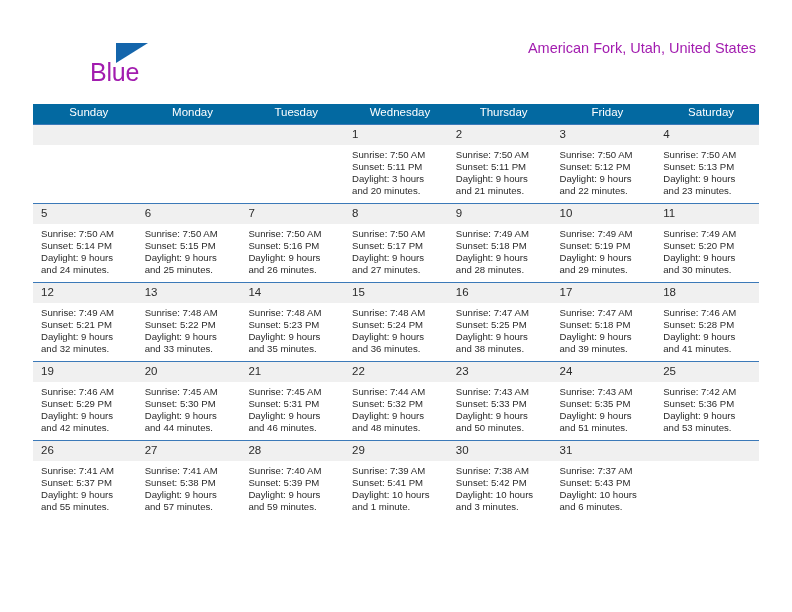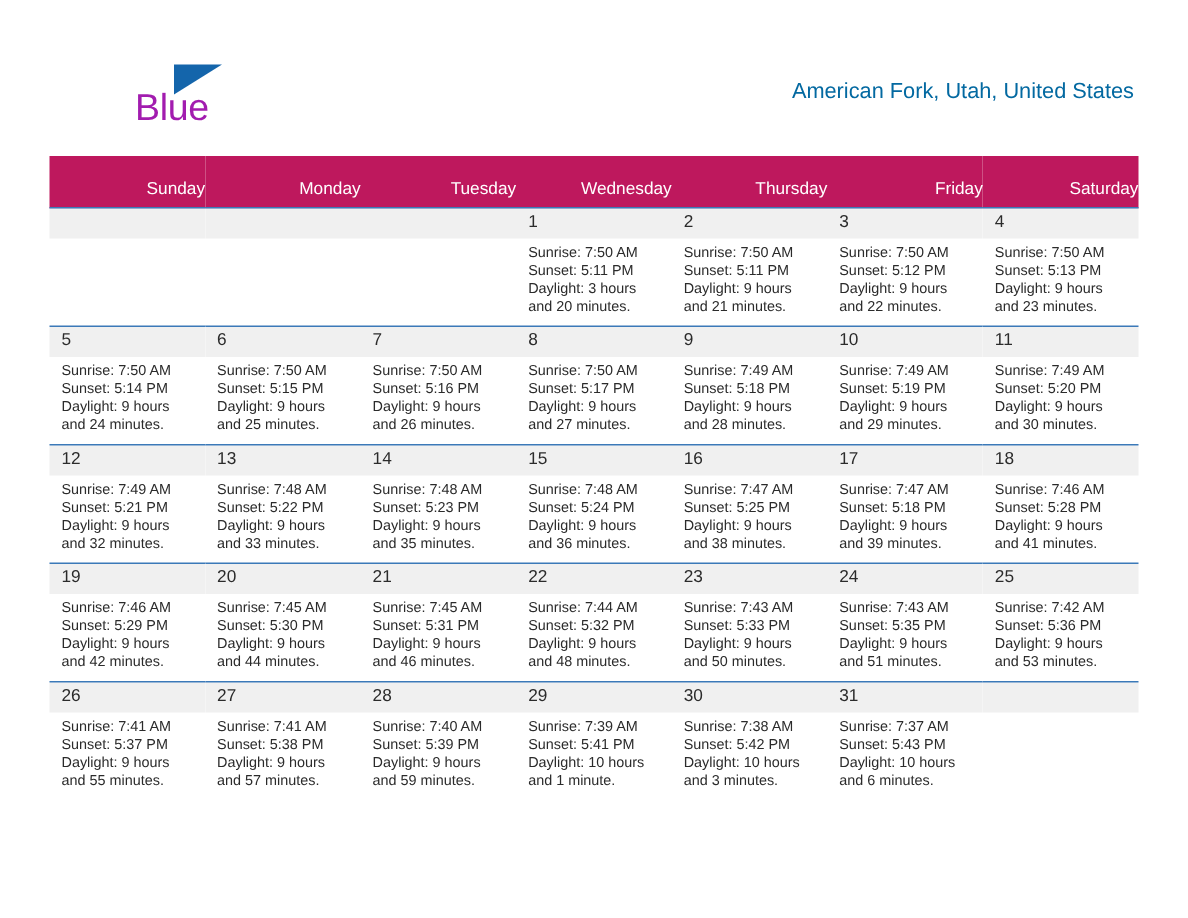--- a/index.html
+++ b/index.html
@@ -73,42 +73,42 @@
     text-align: right;
   }
   .cal-title {
     font-size: 27px;
     color: #2b2b2b;
     line-height: 34px;
     white-space: nowrap;
   }
   .cal-subtitle {
     font-size: 14.5px;
-    color: #0369a1;
+    color: #a21caf;
     line-height: 20px;
-    margin-top: 21px;
+    margin-top: 8px;
     white-space: nowrap;
   }
 
   
   .calendar {
     position: absolute;
     left: 33px;
     top: 104px;
     width: 726px;
     border-collapse: collapse;
     table-layout: fixed;
   }
   .calendar th {
-    background: #be185d;
+    background: #0369a1;
     color: #ffffff;
     font-size: 11.5px;
     font-weight: normal;
-    text-align: right;
-    padding: 16px 0 6px 8px;
+    text-align: center;
+    padding: 2px 0 6px 8px;
     height: 10px;
     border: none;
   }
   .calendar td {
     width: 103.71px;
     height: 78px;
     vertical-align: top;
     padding: 0;
     border: none;
     border-top: 1px solid #3b79b8;

